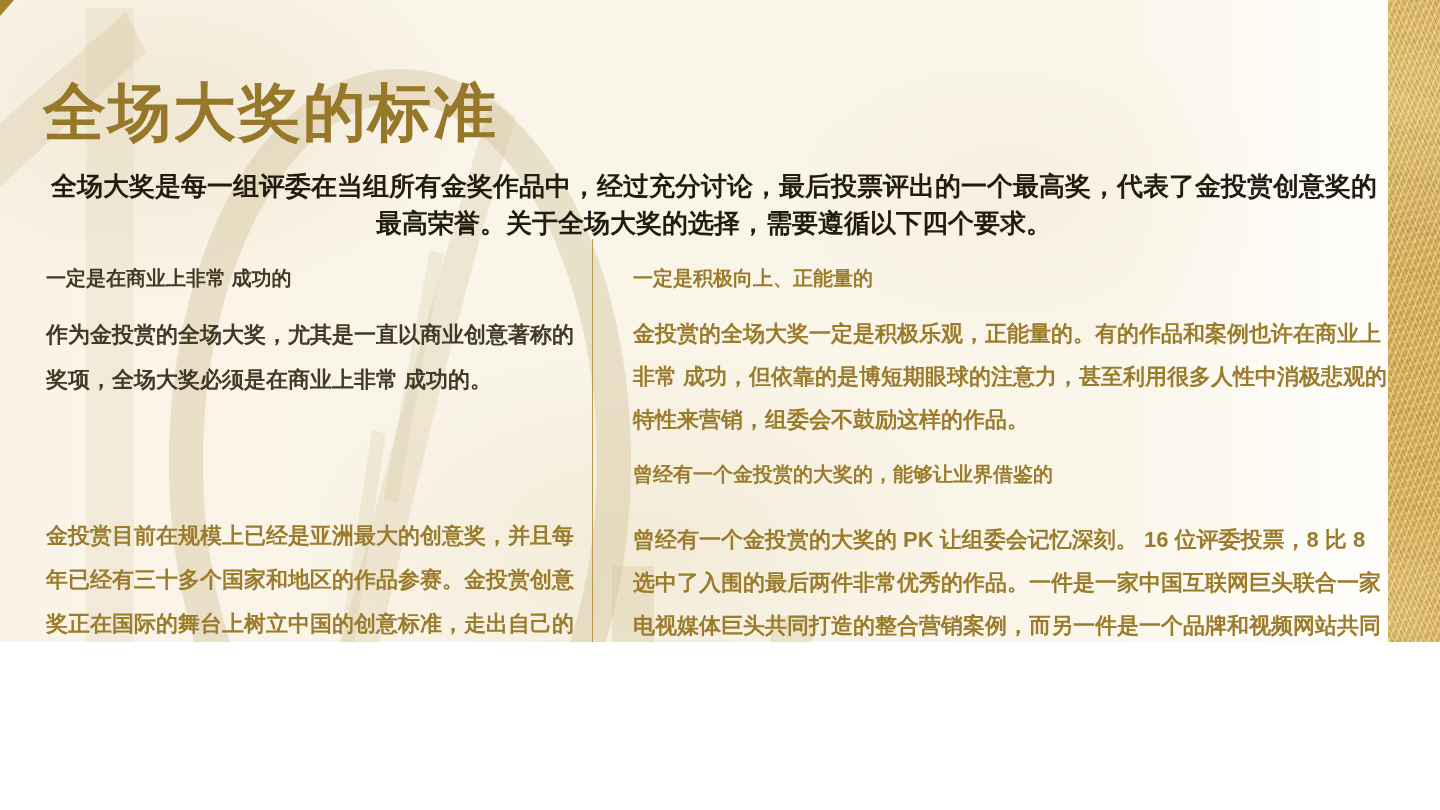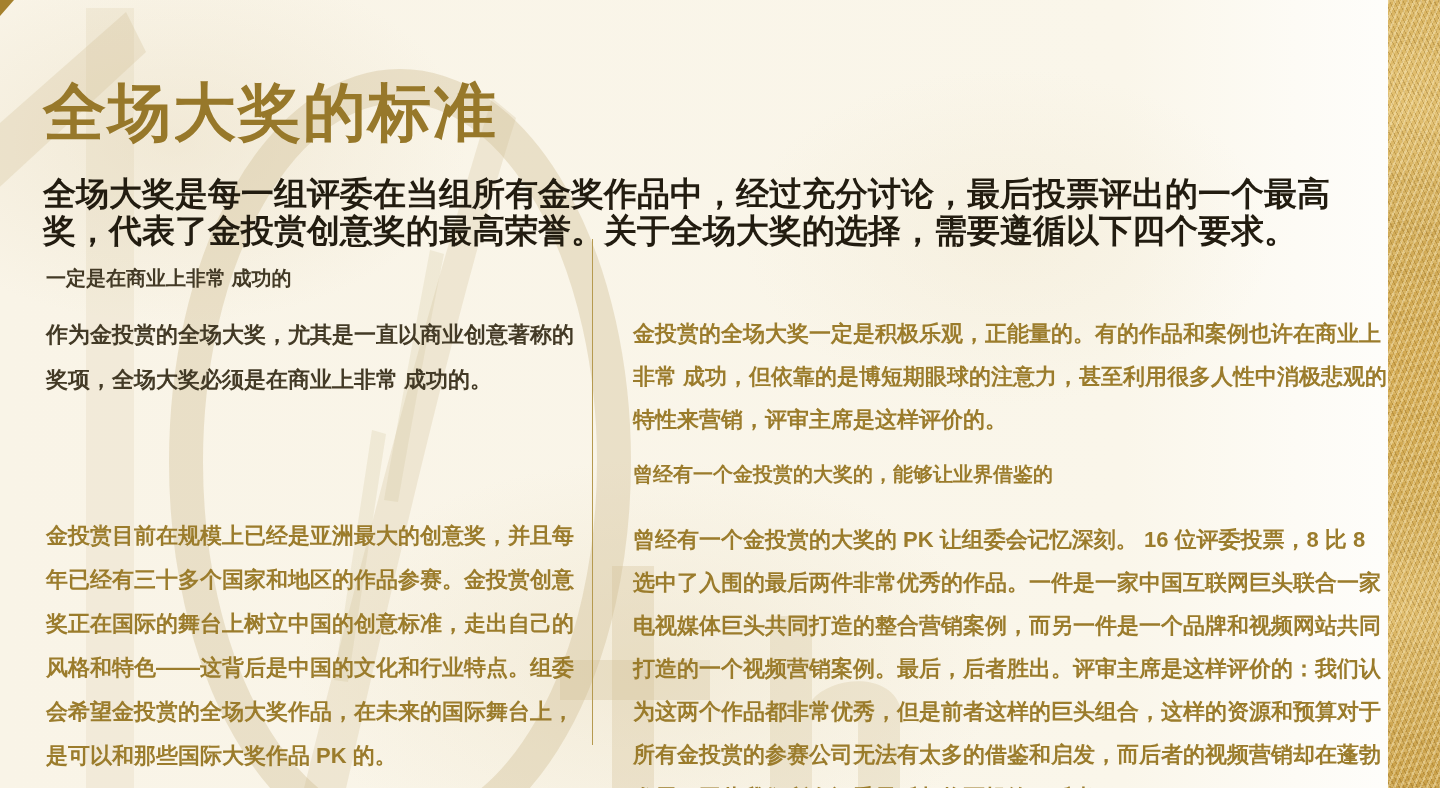--- a/index.html
+++ b/index.html
@@ -1,21 +1,21 @@
 <!DOCTYPE html>
 <html lang="zh"><head>
 <meta charset="utf-8">
 <style>
   html,body{margin:0;padding:0;}
   body{
     width:1440px;height:810px;overflow:hidden;
     font-family:"Liberation Sans","DejaVu Sans",sans-serif;
   }
   .slide{
-    position:relative;width:1440px;height:788px;
+    position:relative;width:1440px;height:642px;
     background:
       radial-gradient(ellipse 420px 260px at 12% 18%, rgba(231,219,192,.45), transparent 70%),
       radial-gradient(ellipse 500px 300px at 45% 85%, rgba(232,220,191,.40), transparent 70%),
       radial-gradient(ellipse 380px 240px at 70% 30%, rgba(236,226,200,.30), transparent 70%),
       linear-gradient(90deg, #f9f4e7 0%, #faf6ea 78%, #fdfbf5 90%, #fefdfa 96%),
       #faf6ea;
     overflow:hidden;
   }
   
   .corner-wedge{
@@ -37,22 +37,23 @@
   
   .watermark{position:absolute;left:0;top:0;width:1100px;height:810px;pointer-events:none;}
   
   .page-title{
     position:absolute;left:43px;top:28px;
     font-size:63px;font-weight:bold;letter-spacing:2px;
     color:#97782a;white-space:nowrap;
   }
   .intro{
     position:absolute;left:43px;top:142px;width:1342px;
-    font-size:33px;font-weight:bold;line-height:37px;
+    font-size:26px;font-weight:bold;line-height:37px;
     color:#221c10;
+    text-align:center;
   }
   .divider{
     position:absolute;left:592px;top:239px;width:1px;height:506px;
     background:#b69a50;
   }
   .sec-heading{
     position:absolute;font-size:20px;font-weight:bold;white-space:nowrap;
   }
   .sec-body{
     position:absolute;font-size:22px;font-weight:bold;line-height:43px;
@@ -95,21 +96,22 @@
 
   <h1 class="page-title">全场大奖的标准</h1>
 
   <p class="intro">全场大奖是每一组评委在当组所有金奖作品中，经过充分讨论，最后投票评出的一个最高奖，代表了金投赏创意奖的最高荣誉。关于全场大奖的选择，需要遵循以下四个要求。</p>
 
   <div class="divider"></div>
 
   <h2 id="s1-head" class="sec-heading dark">一定是在商业上非常 成功的</h2>
   <p id="s1-body" class="sec-body dark">作为金投赏的全场大奖，尤其是一直以商业创意著称的奖项，全场大奖必须是在商业上非常 成功的。</p>
 
-  <p id="s2-body" class="sec-body gold">金投赏的全场大奖一定是积极乐观，正能量的。有的作品和案例也许在商业上非常 成功，但依靠的是博短期眼球的注意力，甚至利用很多人性中消极悲观的特性来营销，评审主席是这样评价的。</p>
+  <h2 id="s2-head" class="sec-heading gold">一定是积极向上、正能量的</h2>
+  <p id="s2-body" class="sec-body gold">金投赏的全场大奖一定是积极乐观，正能量的。有的作品和案例也许在商业上非常 成功，但依靠的是博短期眼球的注意力，甚至利用很多人性中消极悲观的特性来营销，组委会不鼓励这样的作品。</p>
 
   <p id="s3-body" class="sec-body gold">金投赏目前在规模上已经是亚洲最大的创意奖，并且每年已经有三十多个国家和地区的作品参赛。金投赏创意奖正在国际的舞台上树立中国的创意标准，走出自己的风格和特色——这背后是中国的文化和行业特点。组委会希望金投赏的全场大奖作品，在未来的国际舞台上，是可以和那些国际大奖作品 PK 的。</p>
 
   <h2 id="s4-head" class="sec-heading gold">曾经有一个金投赏的大奖的，能够让业界借鉴的</h2>
   <p id="s4-body" class="sec-body gold">曾经有一个金投赏的大奖的 PK 让组委会记忆深刻。 16 位评委投票，8 比 8 选中了入围的最后两件非常优秀的作品。一件是一家中国互联网巨头联合一家电视媒体巨头共同打造的整合营销案例，而另一件是一个品牌和视频网站共同打造的一个视频营销案例。最后，后者胜出。评审主席是这样评价的：我们认为这两个作品都非常优秀，但是前者这样的巨头组合，这样的资源和预算对于所有金投赏的参赛公司无法有太多的借鉴和启发，而后者的视频营销却在蓬勃发展。因此我们所有评委最后都将票投给了后者。</p>
 
   <div class="gold-strip"></div>
 </div>
 
 </body></html>

